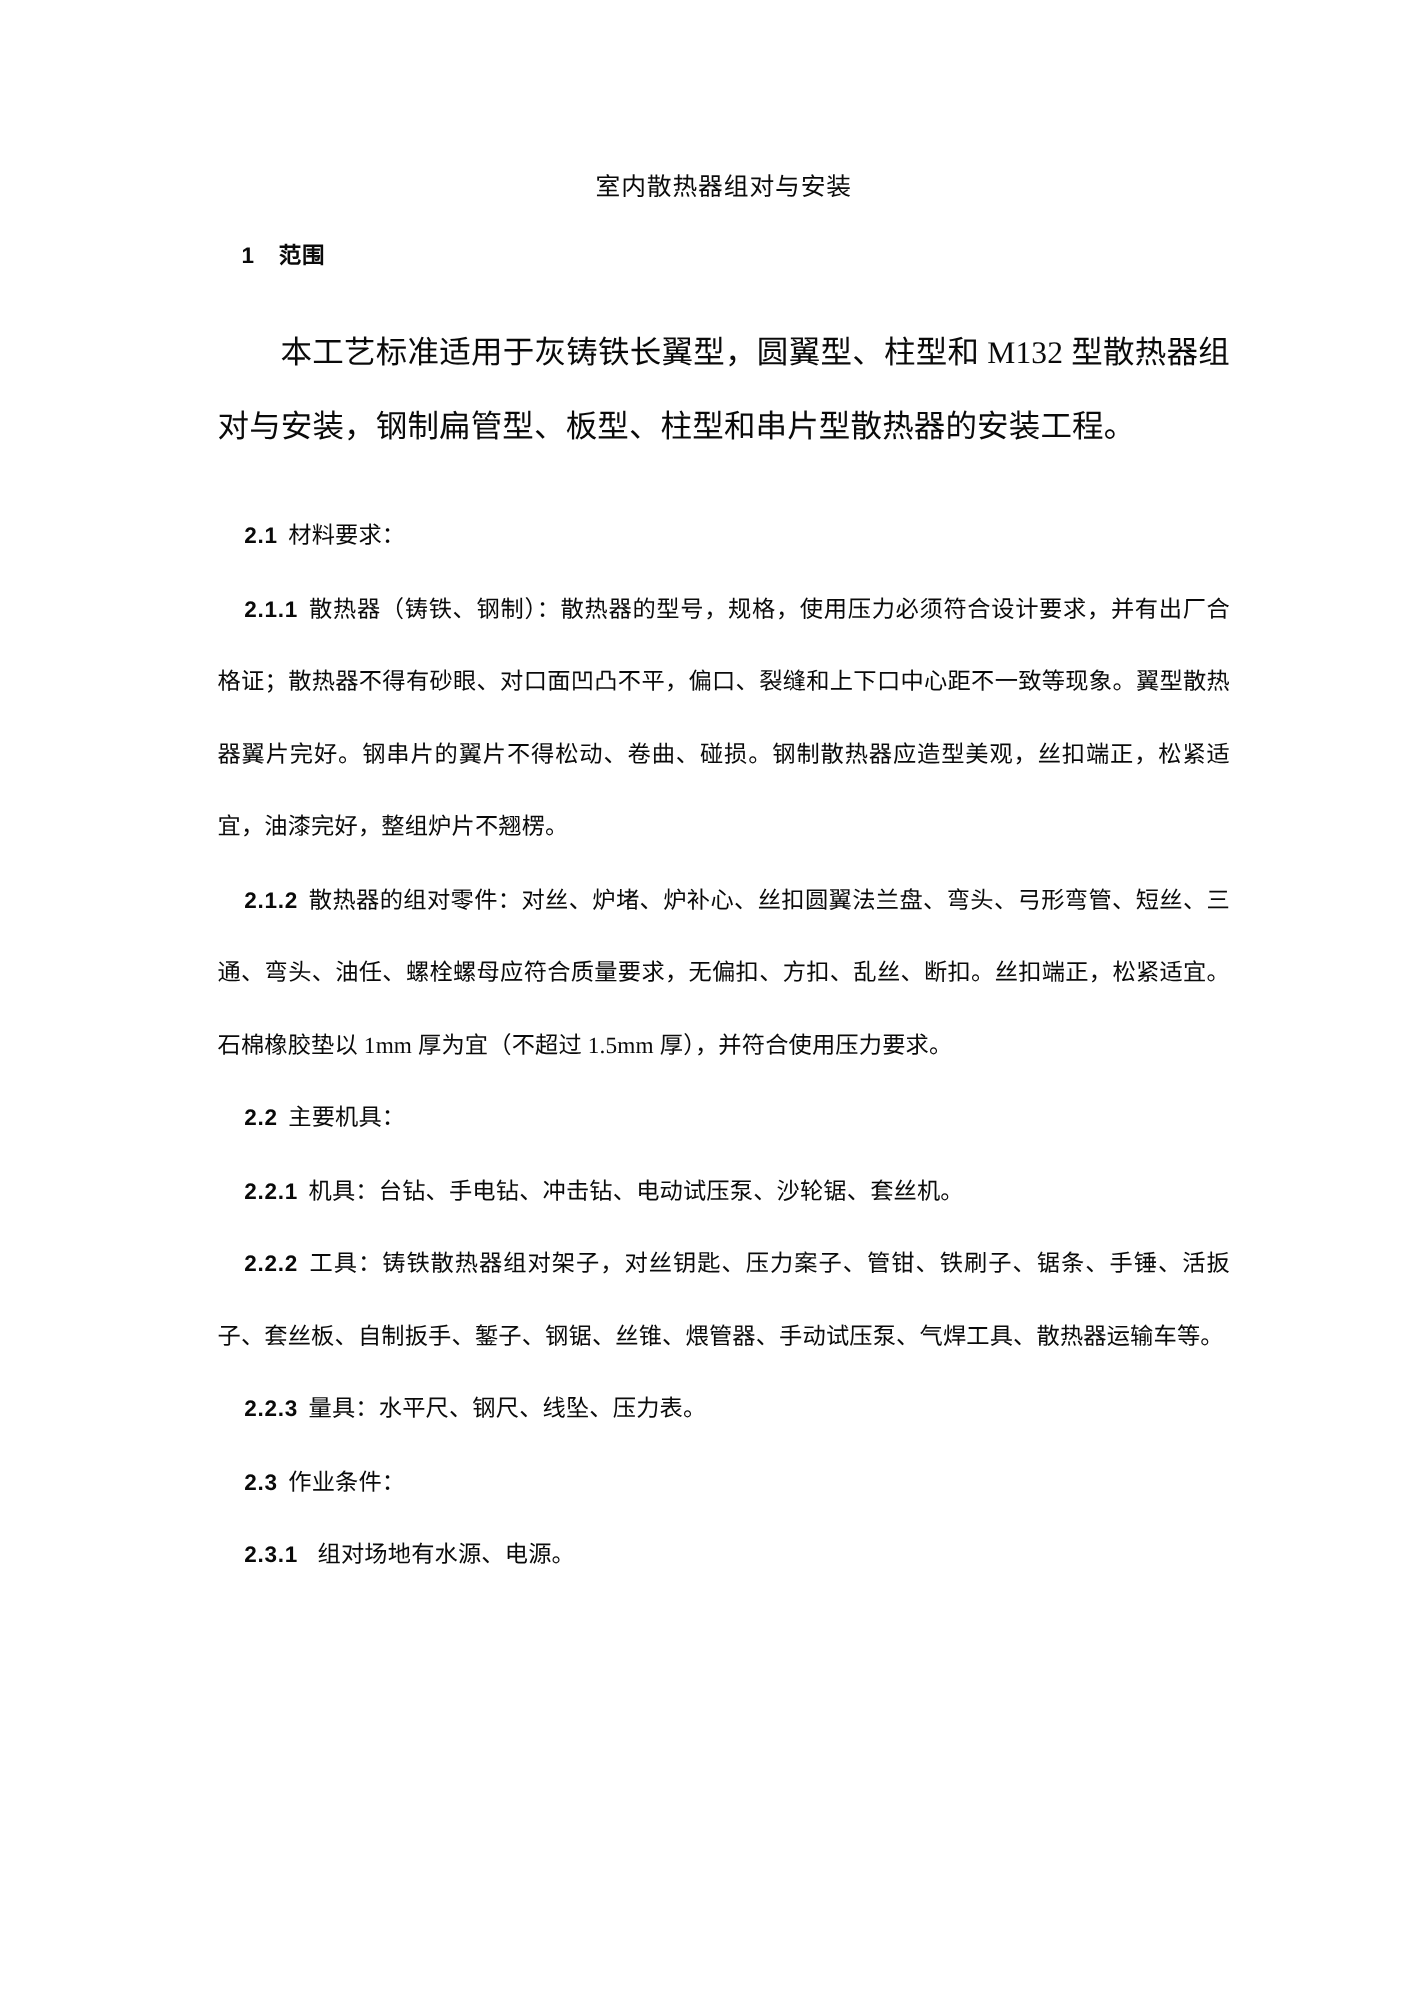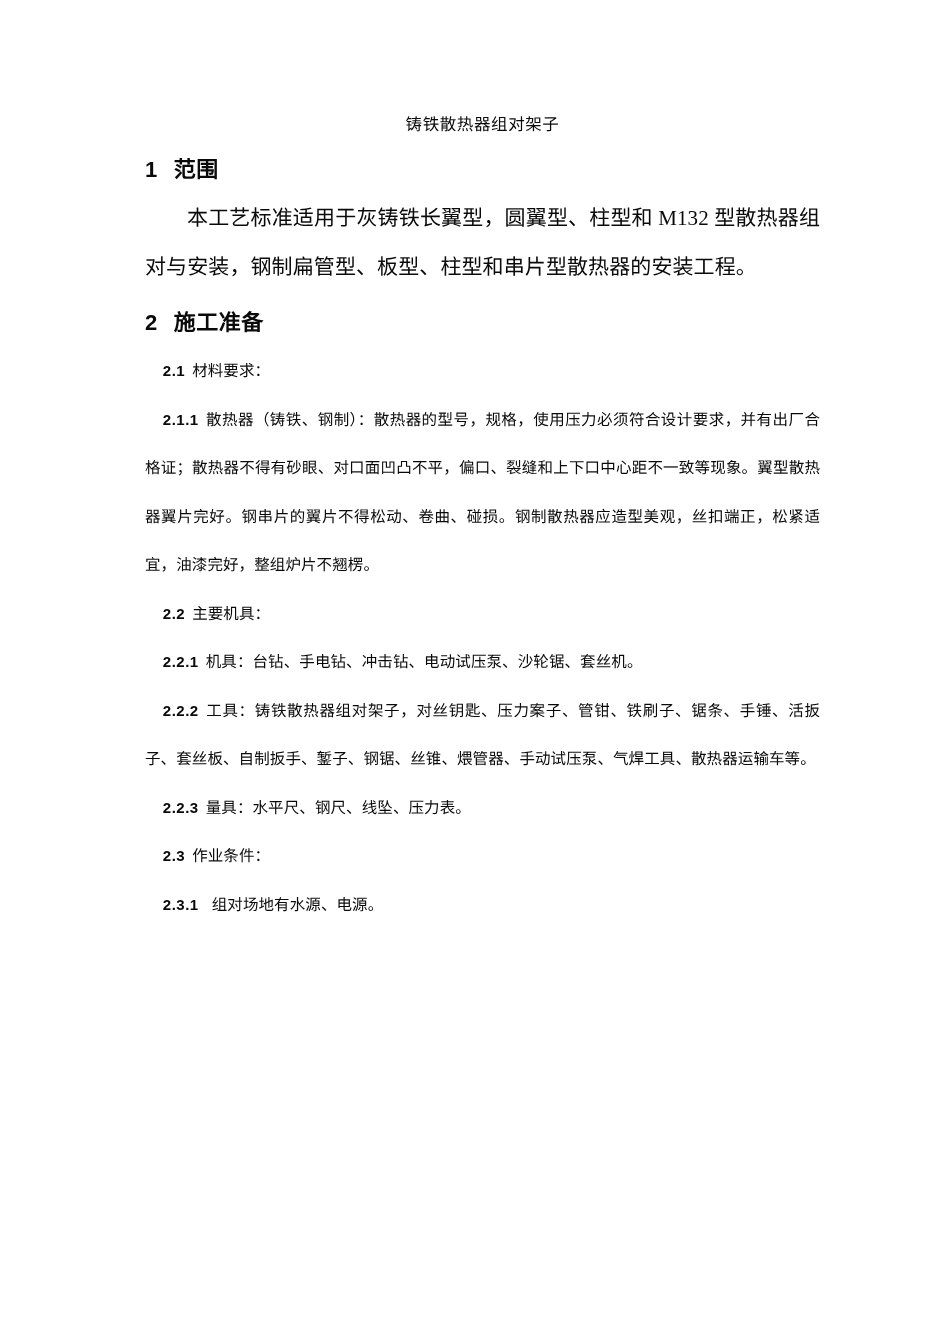--- a/index.html
+++ b/index.html
@@ -39,24 +39,24 @@
     text-align: center;
     font-size: 16.5px;
     line-height: 30px;
     letter-spacing: 0.6px;
     font-weight: 400;
     margin: 0 0 15px 0;
     font-family: "Liberation Serif", "DejaVu Serif", serif;
   }
 
   .h1 {
-    font-size: 22px;
+    font-size: 15px;
     font-weight: bold;
     line-height: 30px;
-    margin: 0;
+    margin: 16px;
     letter-spacing: 0.5px;
     font-family: "Liberation Sans", "DejaVu Sans", sans-serif;
   }
   .h1 .num {
     font-family: "Liberation Sans", "DejaVu Sans", sans-serif;
     font-weight: bold;
     margin-right: 16px;
   }
 
   .para {
@@ -96,46 +96,46 @@
 
   .spacer-sm { height: 17px; }
   .spacer-xs { height: 9px; }
 </style>
 </head>
 <body>
 
 <div class="page">
   <div class="content">
 
-    <div class="doc-title">铸铁散热器组对架子</div>
+    <div class="doc-title">室内散热器组对与安装</div>
 
     <div class="h1">
       <span class="num">1</span><span>范围</span>
     </div>
 
     <div class="spacer-xs"></div>
 
     <p class="para indent">本工艺标准适用于灰铸铁长翼型，圆翼型、柱型和 M132 型散热器组对与安装，钢制扁管型、板型、柱型和串片型散热器的安装工程。</p>
 
     <div class="spacer-sm"></div>
 
-    <div class="h1">
-      <span class="num">2</span><span>施工准备</span>
-    </div>
 
     <div class="spacer-xs"></div>
 
     <p class="clause">
       <span class="cnum">2.1</span><span>材料要求：</span>
     </p>
 
     <p class="clause">
       <span class="cnum">2.1.1</span><span>散热器（铸铁、钢制）：散热器的型号，规格，使用压力必须符合设计要求，并有出厂合格证；散热器不得有砂眼、对口面凹凸不平，偏口、裂缝和上下口中心距不一致等现象。翼型散热器翼片完好。钢串片的翼片不得松动、卷曲、碰损。钢制散热器应造型美观，丝扣端正，松紧适宜，油漆完好，整组炉片不翘楞。</span>
     </p>
 
+    <p class="clause">
+      <span class="cnum">2.1.2</span><span>散热器的组对零件：对丝、炉堵、炉补心、丝扣圆翼法兰盘、弯头、弓形弯管、短丝、三通、弯头、油任、螺栓螺母应符合质量要求，无偏扣、方扣、乱丝、断扣。丝扣端正，松紧适宜。石棉橡胶垫以 1mm 厚为宜（不超过 1.5mm 厚），并符合使用压力要求。</span>
+    </p>
 
 
     <p class="clause">
       <span class="cnum">2.2</span><span>主要机具：</span>
     </p>
 
     <p class="clause">
       <span class="cnum">2.2.1</span><span>机具：台钻、手电钻、冲击钻、电动试压泵、沙轮锯、套丝机。</span>
     </p>
 

